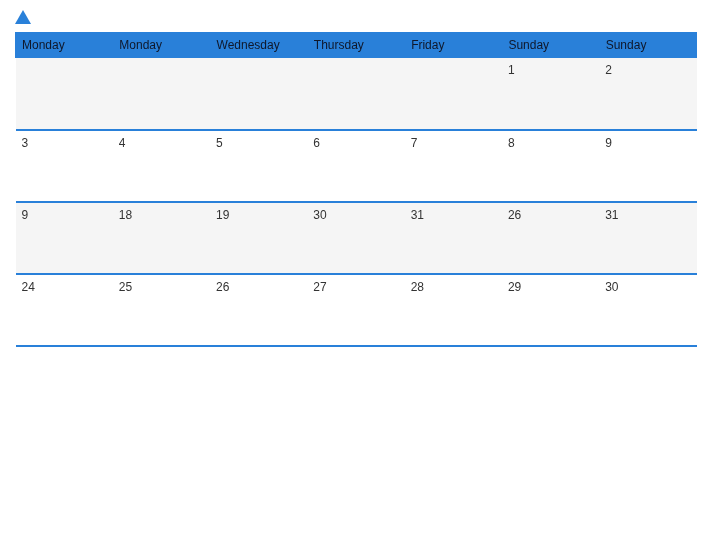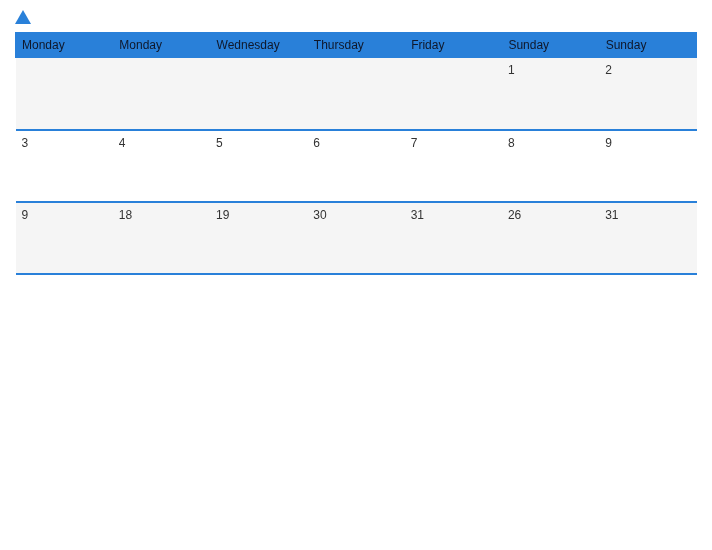--- a/index.html
+++ b/index.html
@@ -151,15 +151,24 @@
         </tr>
         <tr>
           <td><span class="day-number">9</span></td>
           <td><span class="day-number">18</span></td>
           <td><span class="day-number">19</span></td>
           <td><span class="day-number">30</span></td>
           <td><span class="day-number">31</span></td>
           <td><span class="day-number">26</span></td>
           <td><span class="day-number">31</span></td>
         </tr>
+        <tr>
+          <td><span class="day-number">24</span></td>
+          <td><span class="day-number">25</span></td>
+          <td><span class="day-number">26</span></td>
+          <td><span class="day-number">27</span></td>
+          <td><span class="day-number">28</span></td>
+          <td><span class="day-number">29</span></td>
+          <td><span class="day-number">30</span></td>
+        </tr>
       </tbody>
   </table>
 </div>
 
 </body></html>

